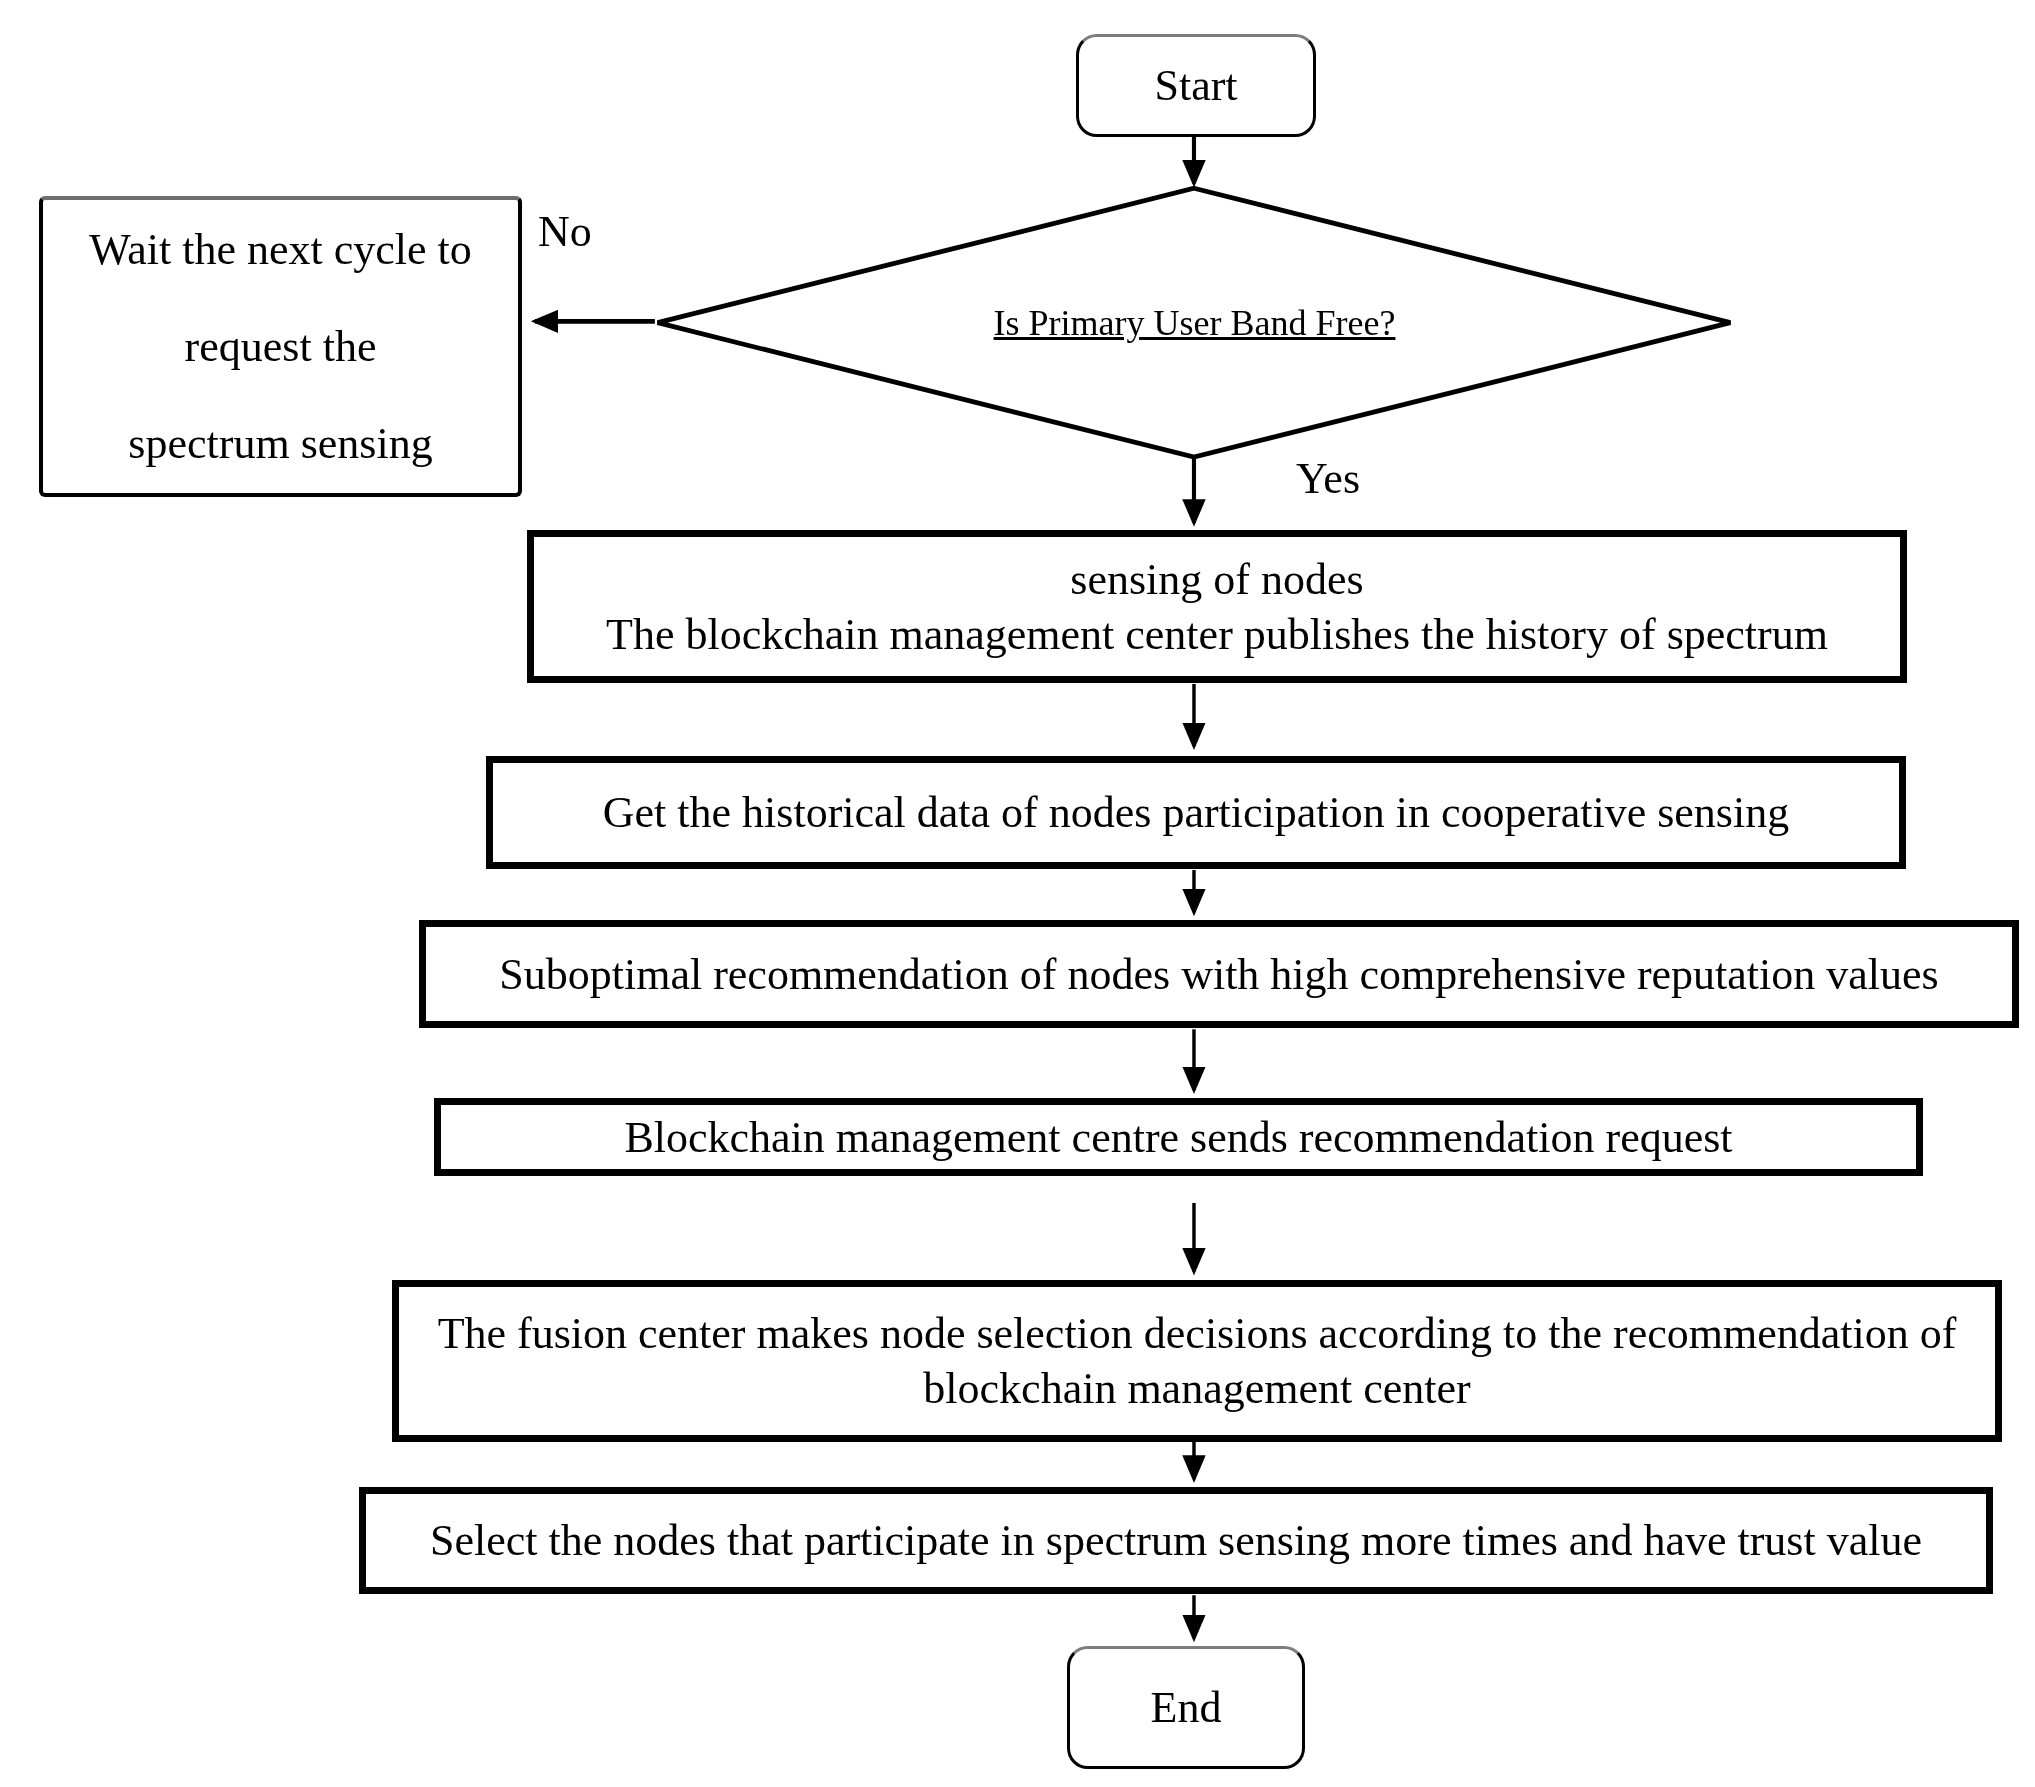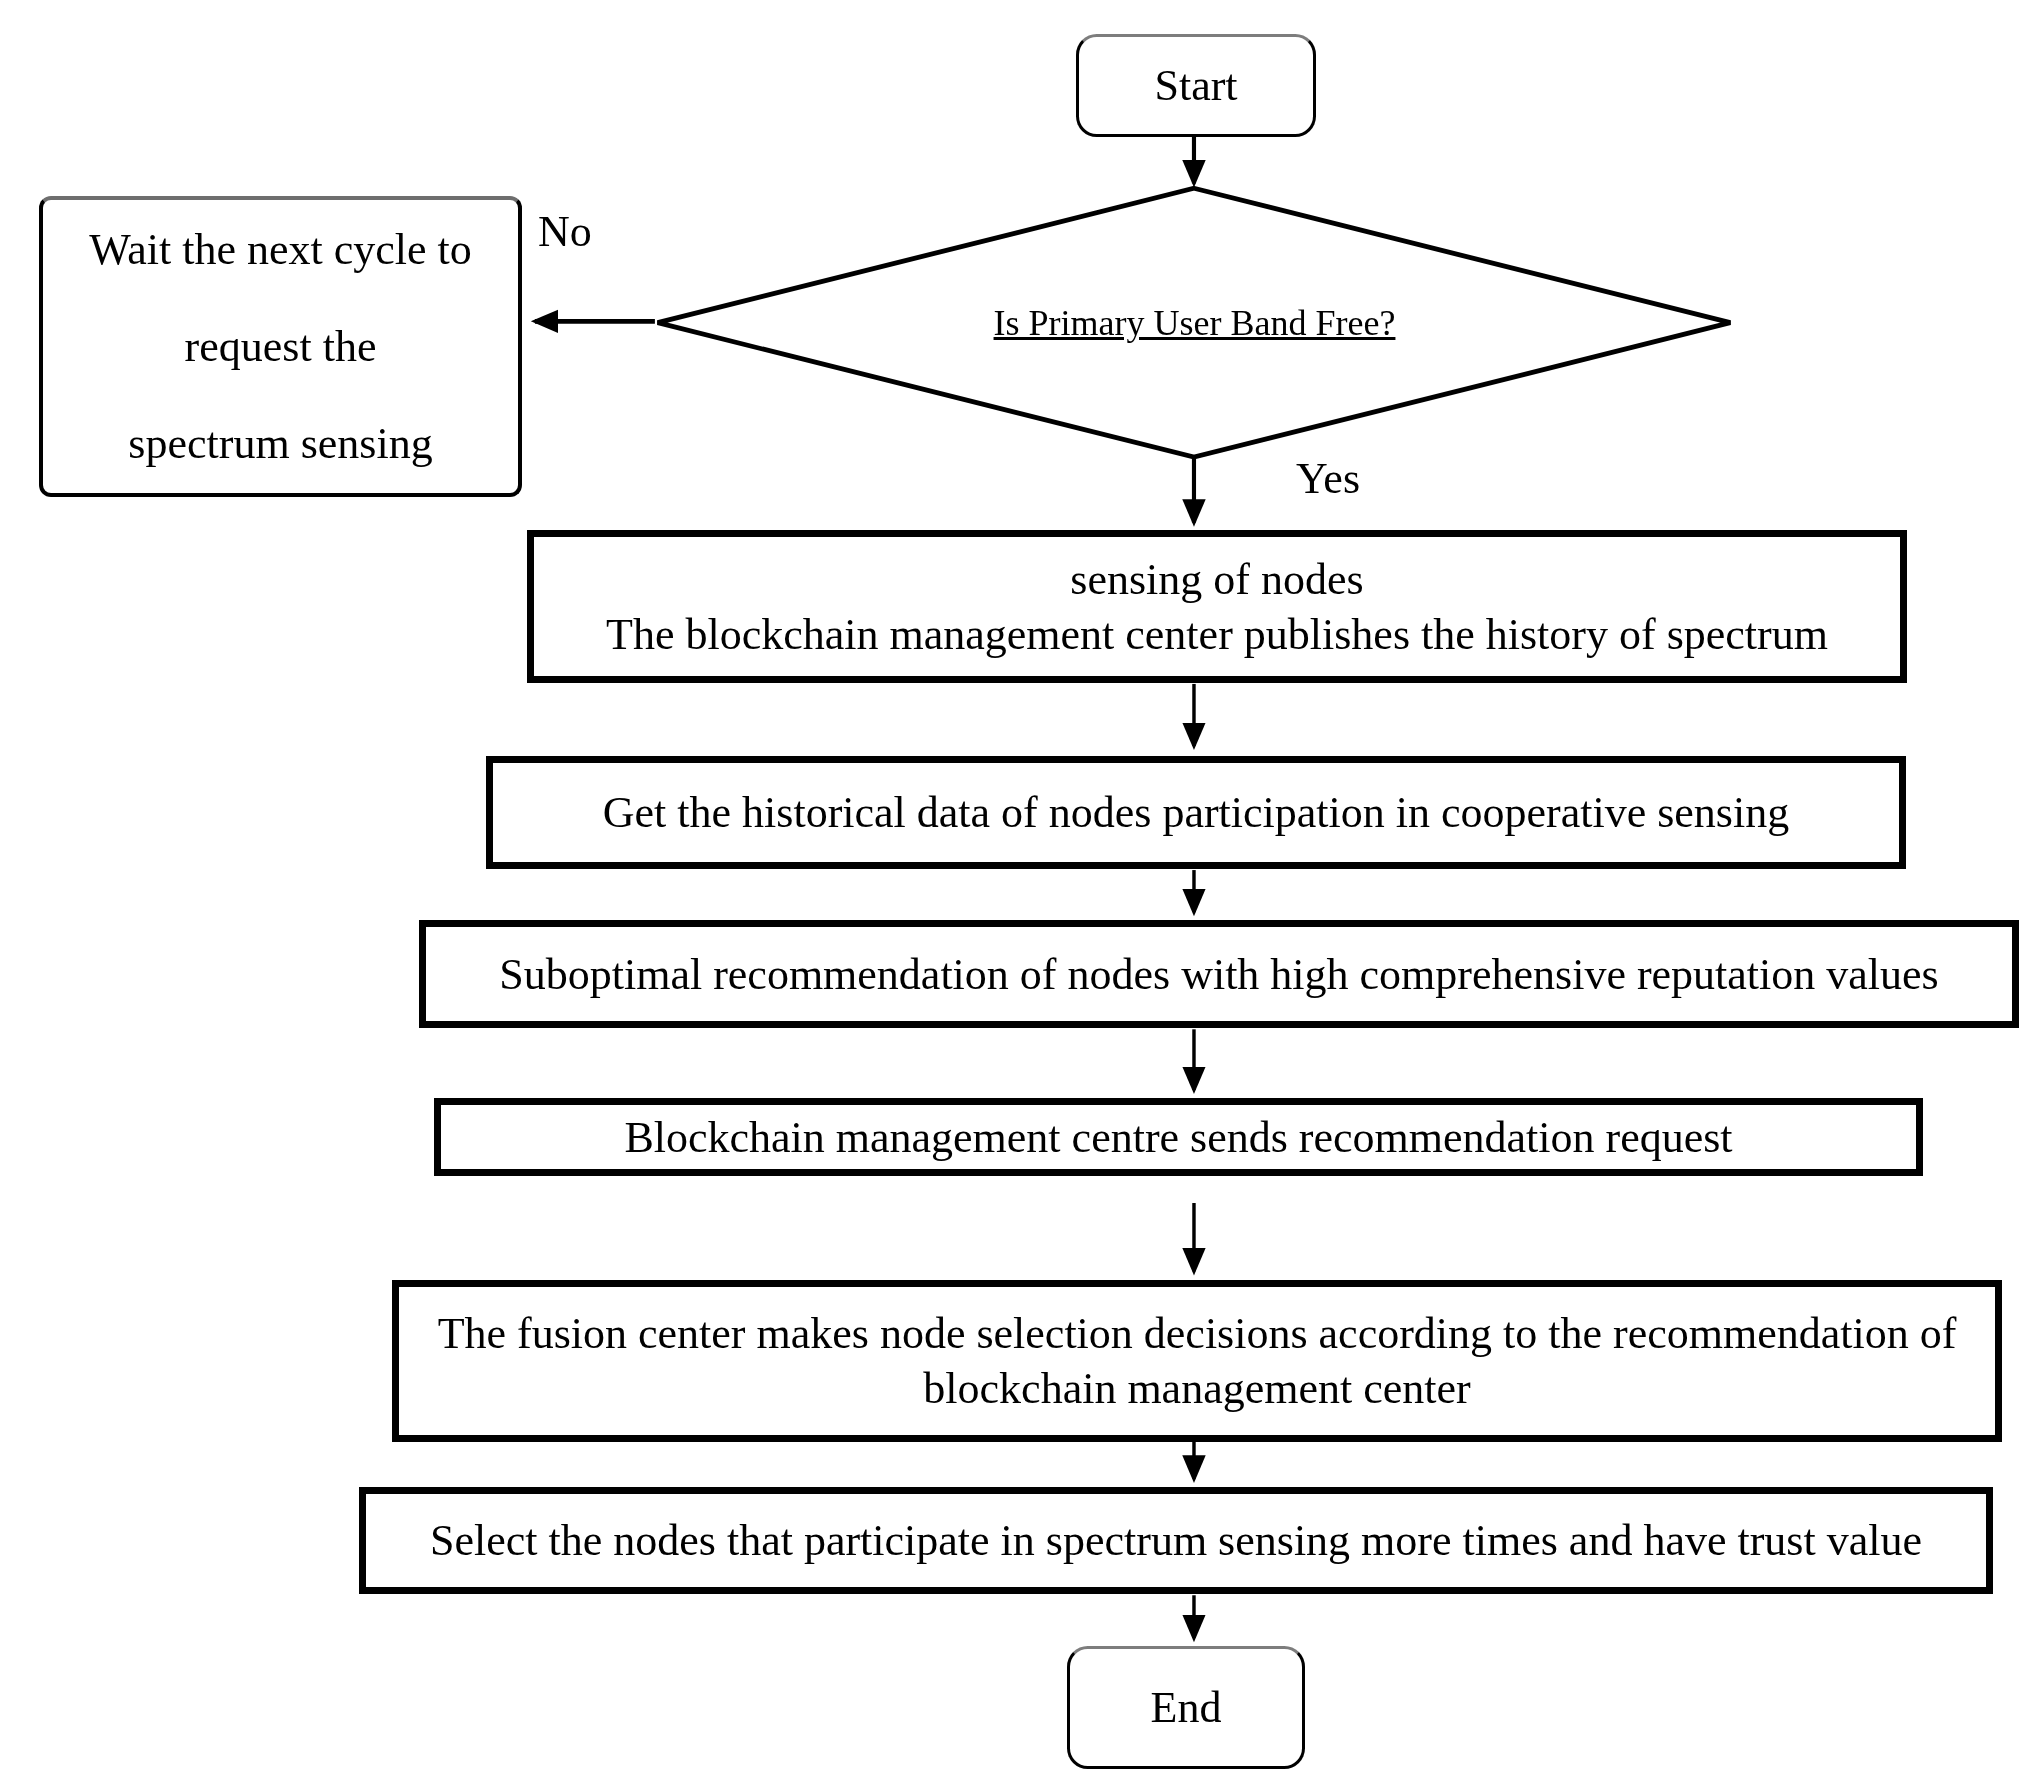--- a/index.html
+++ b/index.html
@@ -35,21 +35,21 @@
     line-height: 55px;
   }
   .terminal {
     border: 3.4px solid #000000;
     border-top-color: #7d7d7d;
     border-radius: 20.7px;
   }
   .waitbox {
     border: 4.1px solid #000000;
     border-top-color: #6e6e6e;
-    border-radius: 12px;
+    border-radius: 6px;
     line-height: 97px;
   }
   .step {
     border: 7.6px solid #000000;
   }
   .floatlabel {
     position: absolute;
     font-size: 44px;
     line-height: 48px;
     text-align: left;

